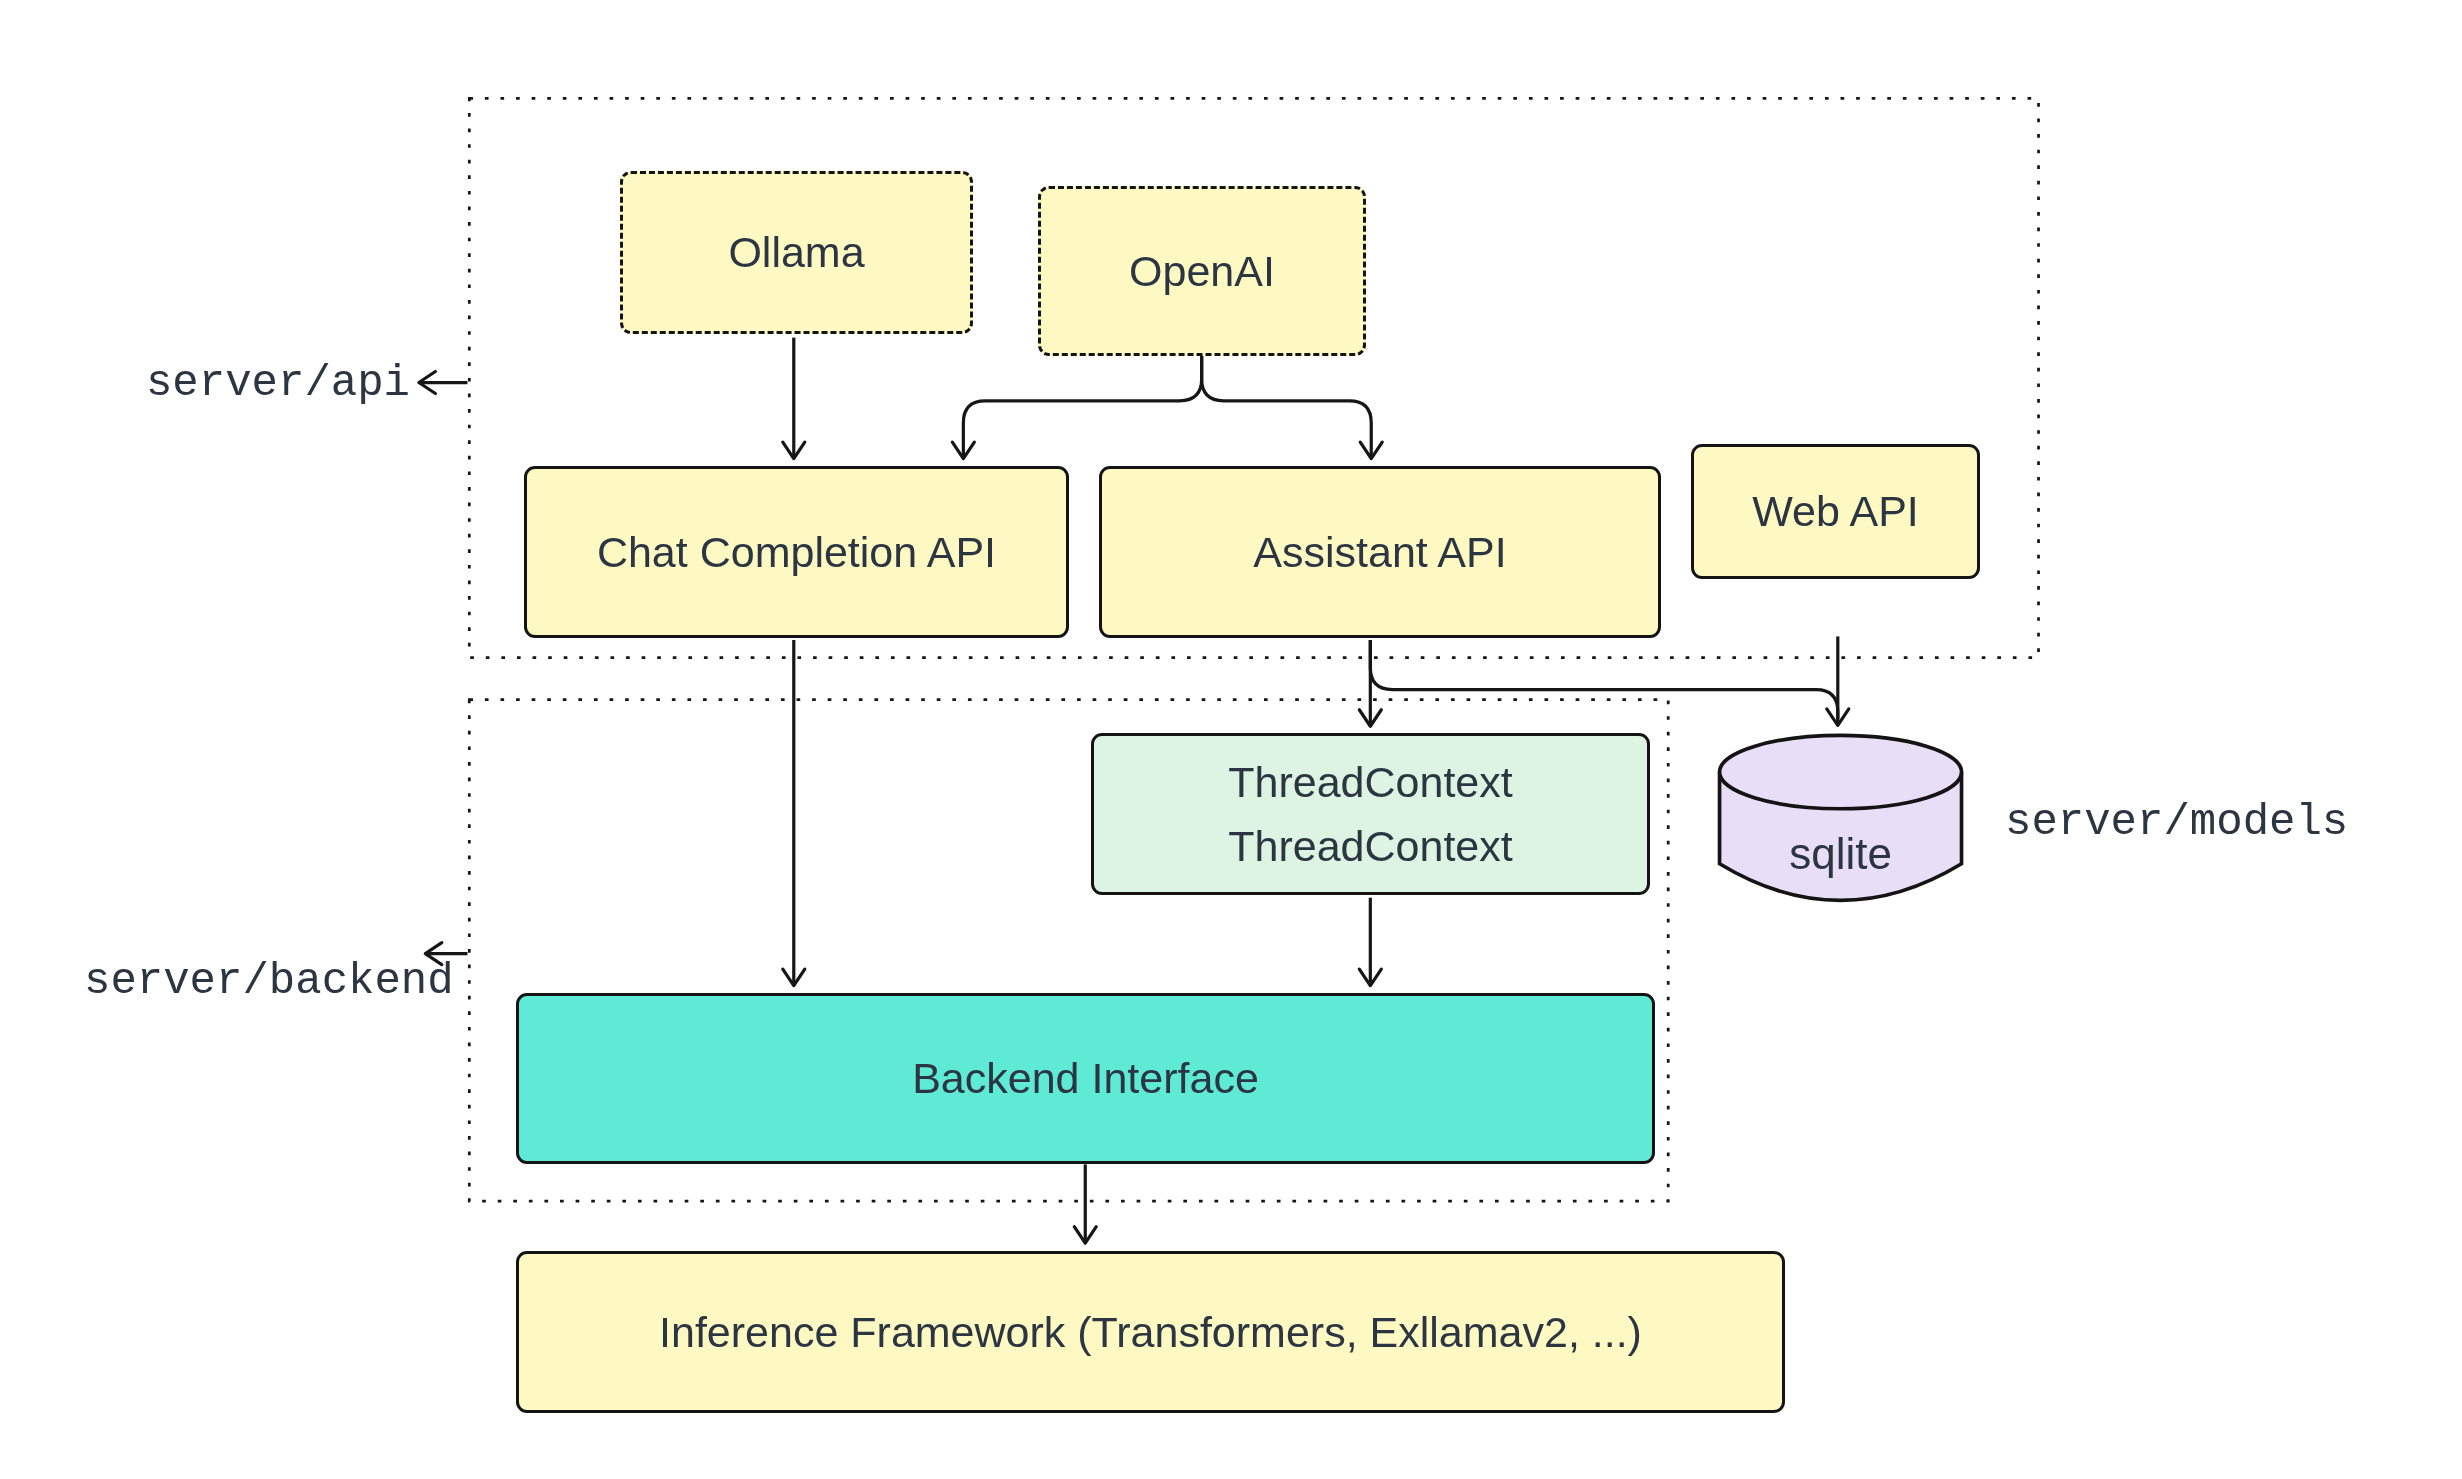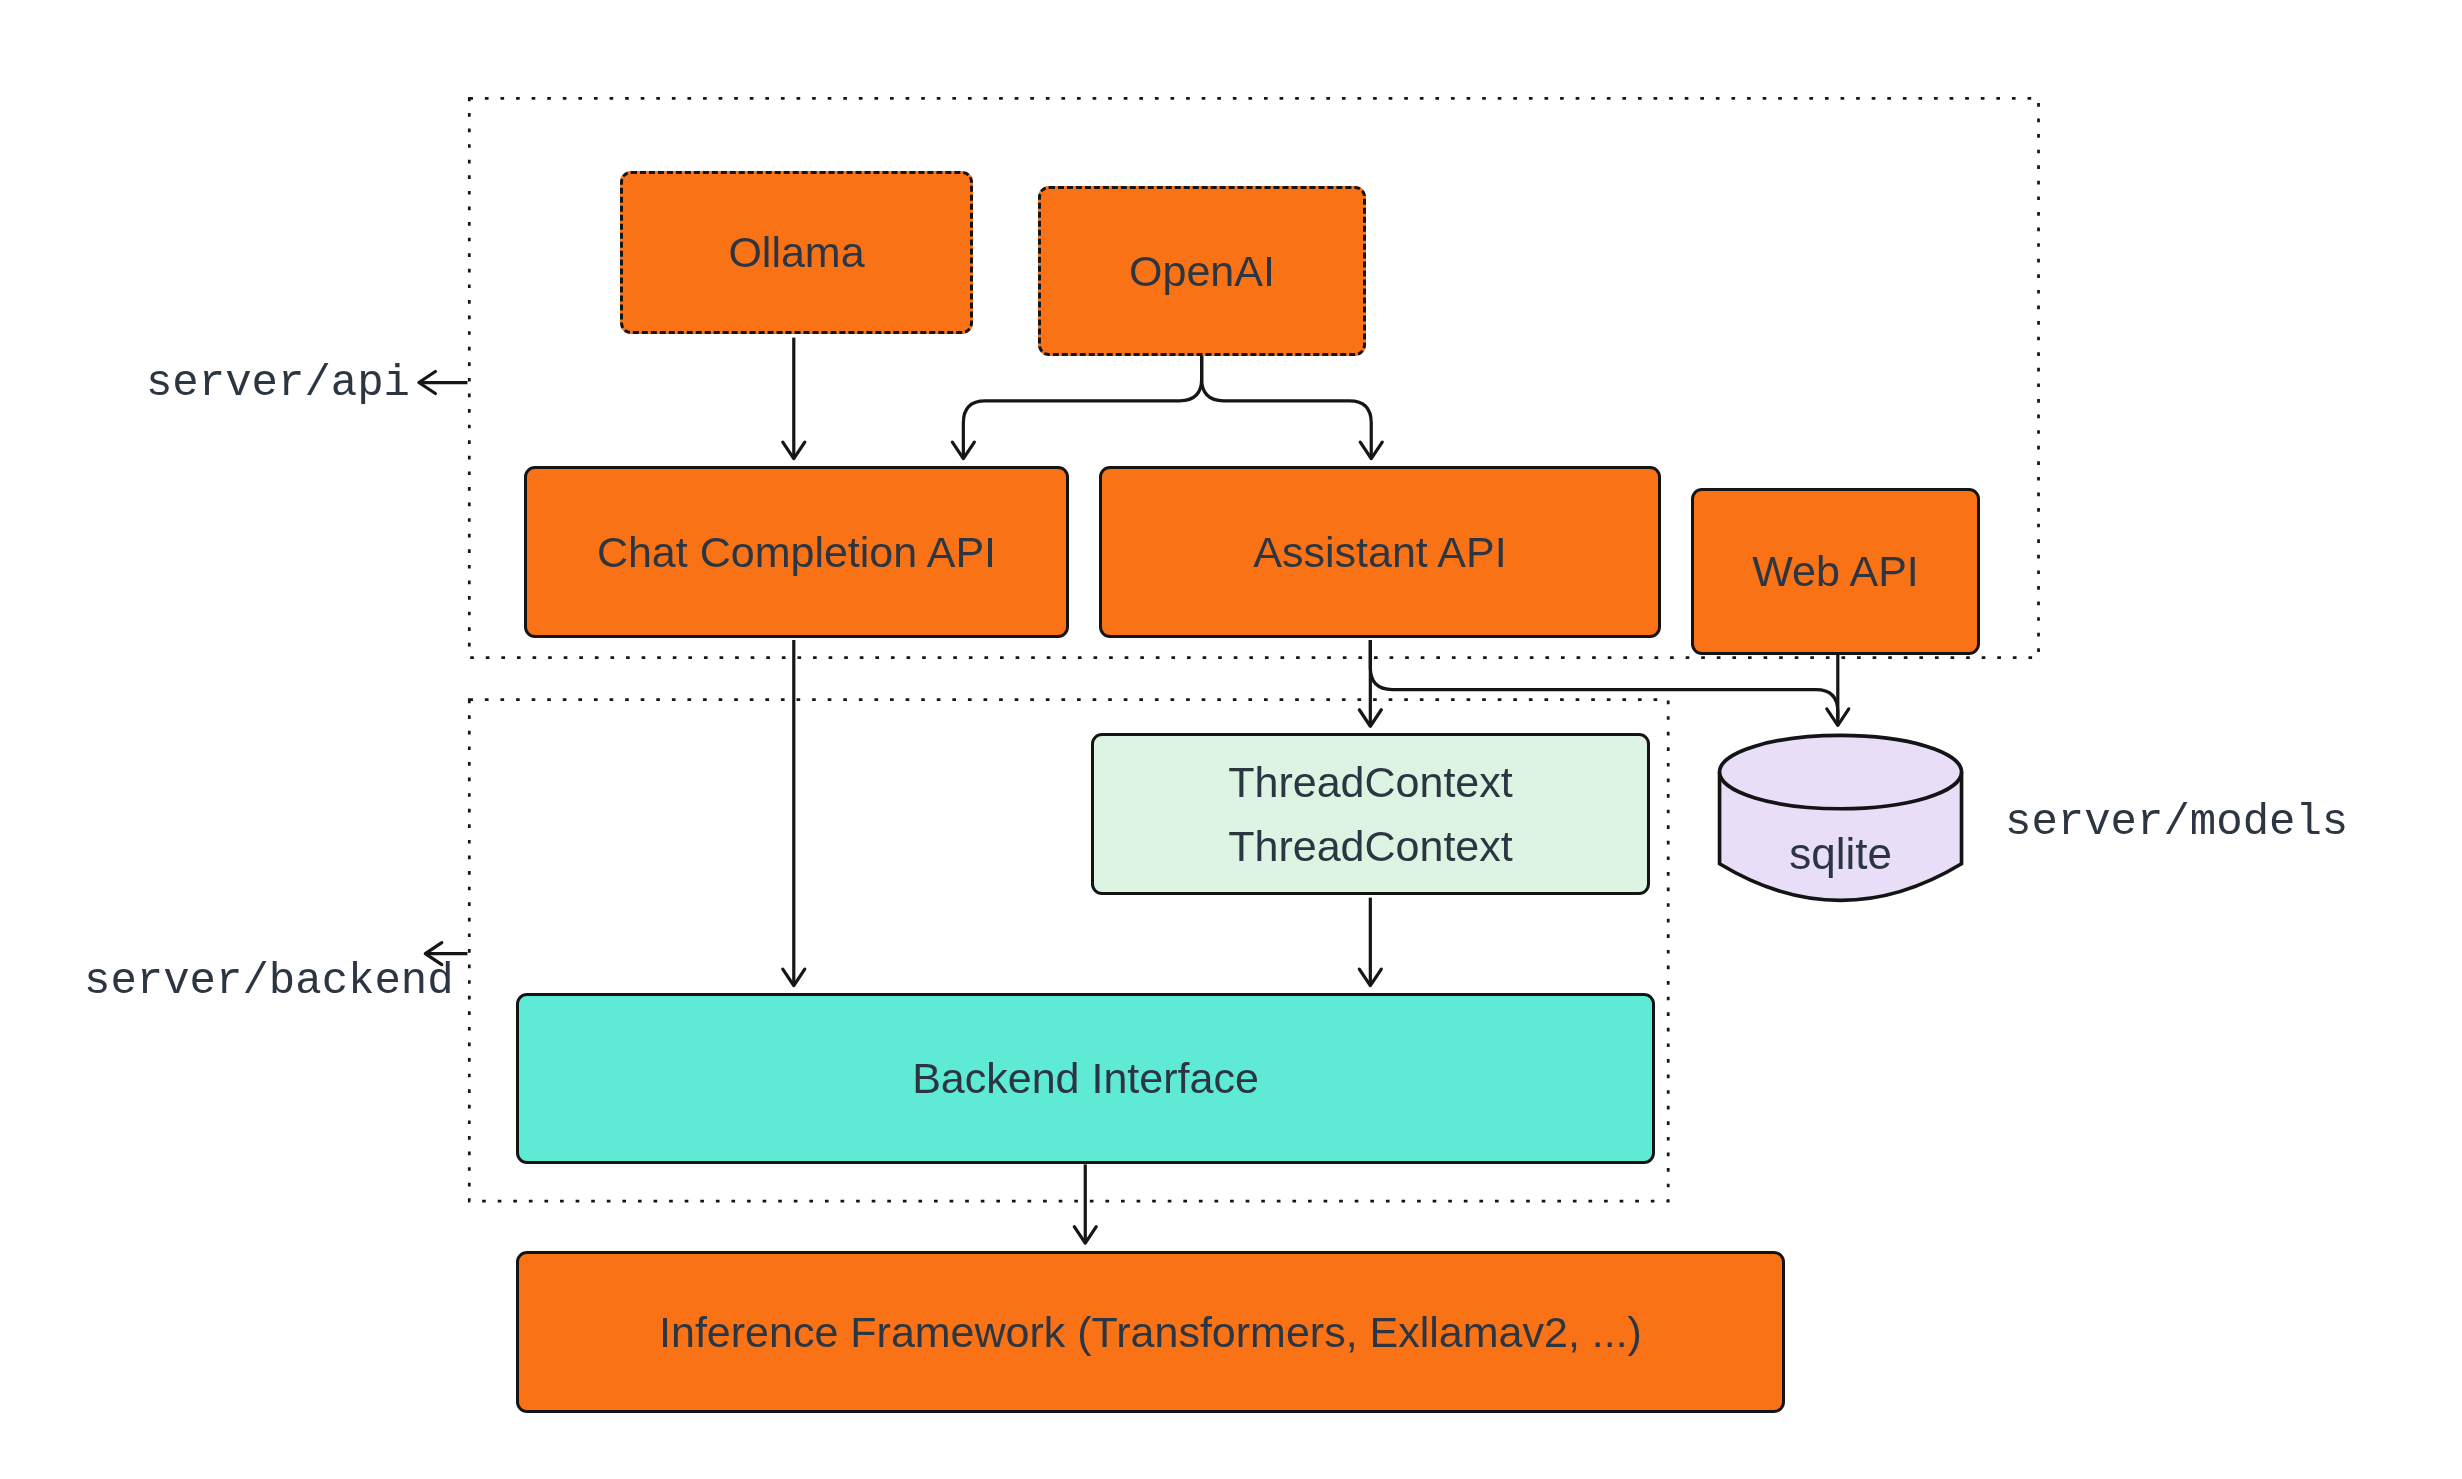--- a/index.html
+++ b/index.html
@@ -14,39 +14,39 @@
   #edge-layer{position:absolute;left:0;top:0;width:2462px;height:1480px;}
   .node{
     position:absolute;
     display:flex;align-items:center;justify-content:center;
     text-align:center;
     box-sizing:border-box;
     border:3.7px solid #141414;
     border-radius:11px;
     font-size:43px;
     line-height:1.5;
-    background:#f97316;
+    background:#fef9c3;
   }
   .node.dashed{border-style:dashed;}
   .node.green{background:#dcf4e1;}
   .node.yellow{background:#5eead4;}
   .side-label{
     position:absolute;
     font-size:44px;
     line-height:1.2;
     white-space:nowrap;
     font-family:Liberation Mono, monospace;
   }
   .right-align{text-align:right;}
   
   #node-ollama{left:620px;top:171px;width:353px;height:163px;}
   #node-openai{left:1038px;top:186px;width:328px;height:170px;}
   #node-chat{left:524px;top:466px;width:545px;height:172px;}
   #node-assistant{left:1099px;top:466px;width:562px;height:172px;}
-  #node-web{left:1691px;top:488px;width:289px;height:167px;}
+  #node-web{left:1691px;top:444px;width:289px;height:135px;}
   #node-context{left:1091px;top:733px;width:559px;height:162px;}
   #node-backend{left:516px;top:993px;width:1139px;height:171px;}
   #node-inference{left:516px;top:1251px;width:1269px;height:162px;}
   #label-server-api{left:135px;top:357px;width:275px;}
   #label-server-backend{left:84px;top:928px;width:330px;margin-top:27px;}
   #label-server-models{left:1961px;top:796px;margin-left:44px;}
 </style>
 </head>
 <body>
 

